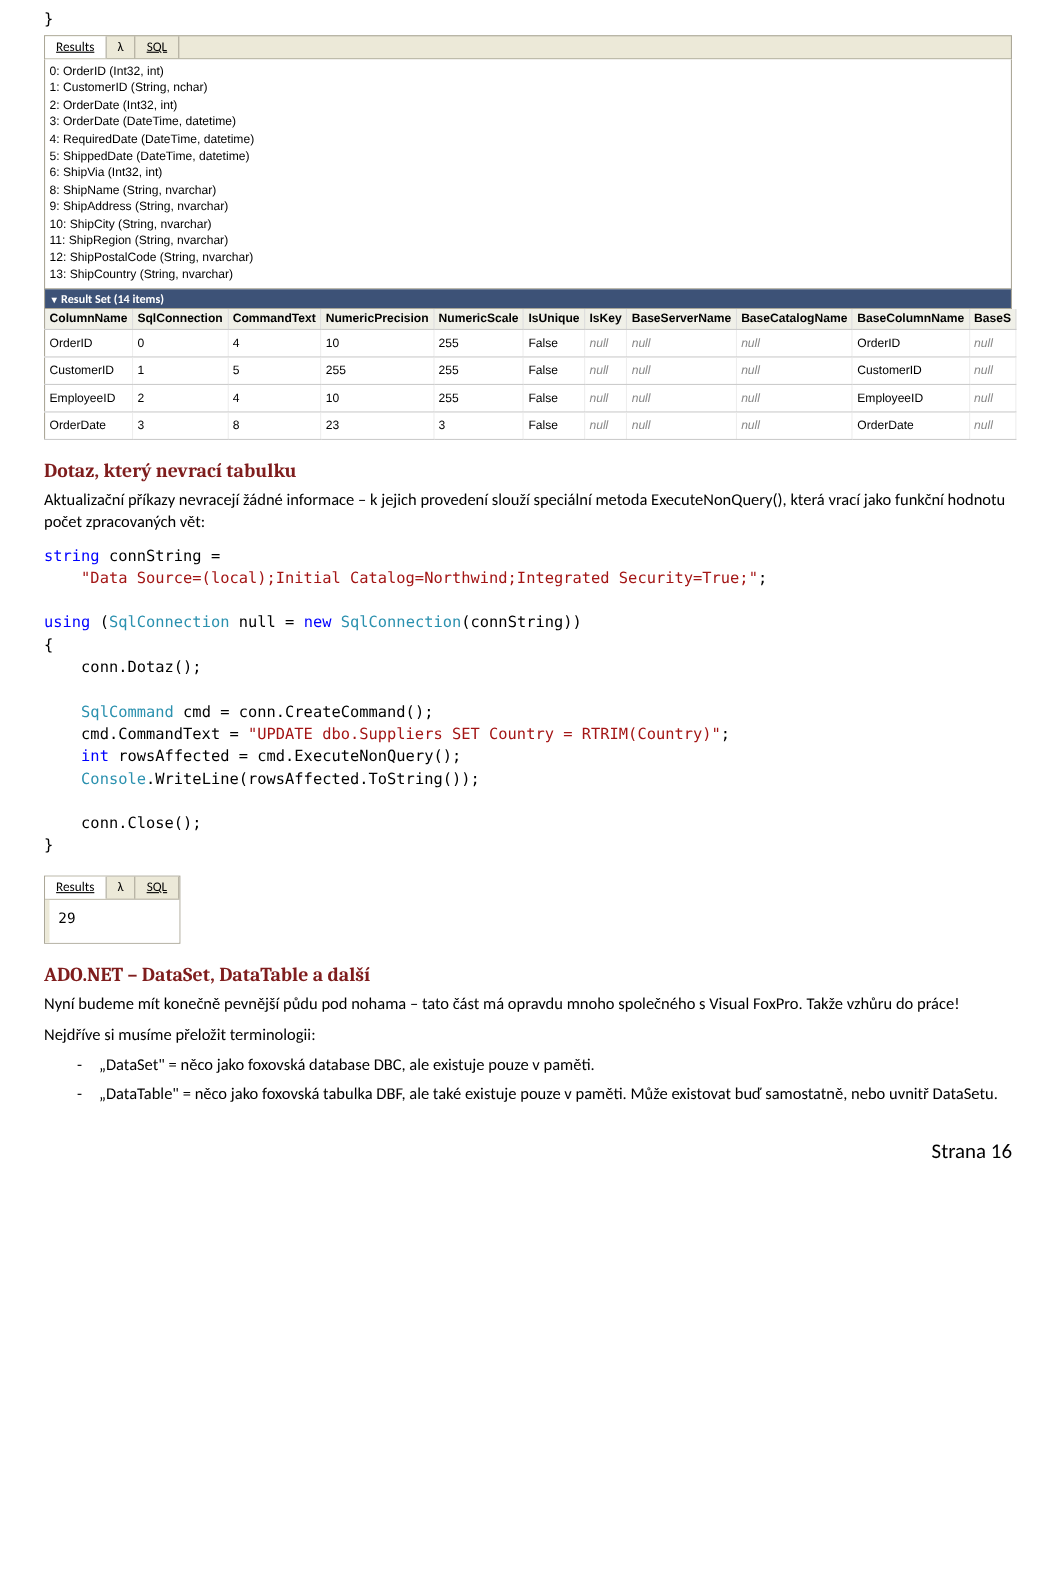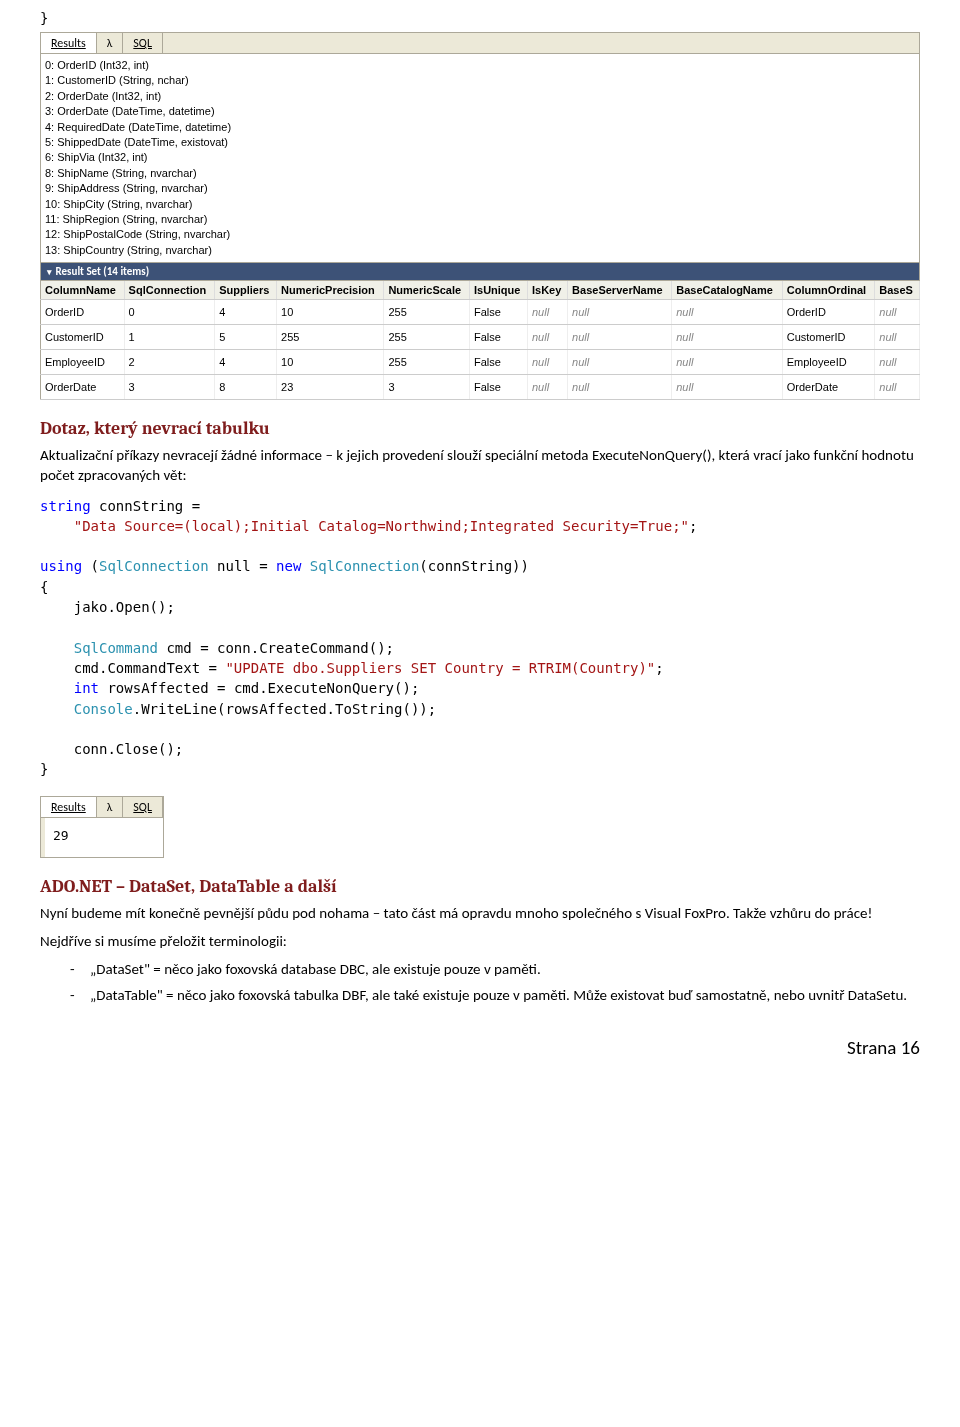--- a/index.html
+++ b/index.html
@@ -49,45 +49,45 @@
       <span class="underline">SQL</span>
     </div>
 </div>
 
 <div class="schema-panel" id="schema-panel">
     <div class="schema-line">0: OrderID (Int32, int)</div>
     <div class="schema-line">1: CustomerID (String, nchar)</div>
     <div class="schema-line">2: OrderDate (Int32, int)</div>
     <div class="schema-line">3: OrderDate (DateTime, datetime)</div>
     <div class="schema-line">4: RequiredDate (DateTime, datetime)</div>
-    <div class="schema-line">5: ShippedDate (DateTime, existovat)</div>
+    <div class="schema-line">5: ShippedDate (DateTime, datetime)</div>
     <div class="schema-line">6: ShipVia (Int32, int)</div>
     <div class="schema-line">8: ShipName (String, nvarchar)</div>
     <div class="schema-line">9: ShipAddress (String, nvarchar)</div>
     <div class="schema-line">10: ShipCity (String, nvarchar)</div>
     <div class="schema-line">11: ShipRegion (String, nvarchar)</div>
     <div class="schema-line">12: ShipPostalCode (String, nvarchar)</div>
     <div class="schema-line">13: ShipCountry (String, nvarchar)</div>
   </div>
 
 <div class="result-header"><span class="down-arrow">▾</span><span>Result Set (14 items)</span></div>
 
 <table class="result-table">
   <thead>
       <tr id="result-head">
         <th>ColumnName</th>
         <th>SqlConnection</th>
-        <th>Suppliers</th>
+        <th>CommandText</th>
         <th>NumericPrecision</th>
         <th>NumericScale</th>
         <th>IsUnique</th>
         <th>IsKey</th>
         <th>BaseServerName</th>
         <th>BaseCatalogName</th>
-        <th>ColumnOrdinal</th>
+        <th>BaseColumnName</th>
         <th>BaseS</th>
       </tr>
     </thead>
   <tbody id="result-body">
       <tr>
         <td>OrderID</td>
         <td>0</td>
         <td>4</td>
         <td>10</td>
         <td>255</td>
@@ -141,21 +141,21 @@
 </table>
 
 <div class="section-title">Dotaz, který nevrací tabulku</div>
 <div class="body-text">Aktualizační příkazy nevracejí žádné informace – k jejich provedení slouží speciální metoda ExecuteNonQuery(), která vrací jako funkční hodnotu počet zpracovaných vět:</div>
 
 <div class="code-block"><span class="kw">string</span><span> connString =</span>
 <span>    </span><span class="str">"Data Source=(local);Initial Catalog=Northwind;Integrated Security=True;"</span><span>;</span>
 <span></span>
 <span class="kw">using</span><span> (</span><span class="typ">SqlConnection</span><span> null = </span><span class="kw">new</span><span> </span><span class="typ">SqlConnection</span><span>(connString))</span>
 <span>{</span>
-<span>    jako.Open();</span>
+<span>    conn.Dotaz();</span>
 <span></span>
 <span>    </span><span class="typ">SqlCommand</span><span> cmd = conn.CreateCommand();</span>
 <span>    cmd.CommandText = </span><span class="str">"UPDATE dbo.Suppliers SET Country = RTRIM(Country)"</span><span>;</span>
 <span>    </span><span class="kw">int</span><span> rowsAffected = cmd.ExecuteNonQuery();</span>
 <span>    </span><span class="typ">Console</span><span>.WriteLine(rowsAffected.ToString());</span>
 <span></span>
 <span>    conn.Close();</span>
 <span>}</span></div>
 
 <div class="result-small">

